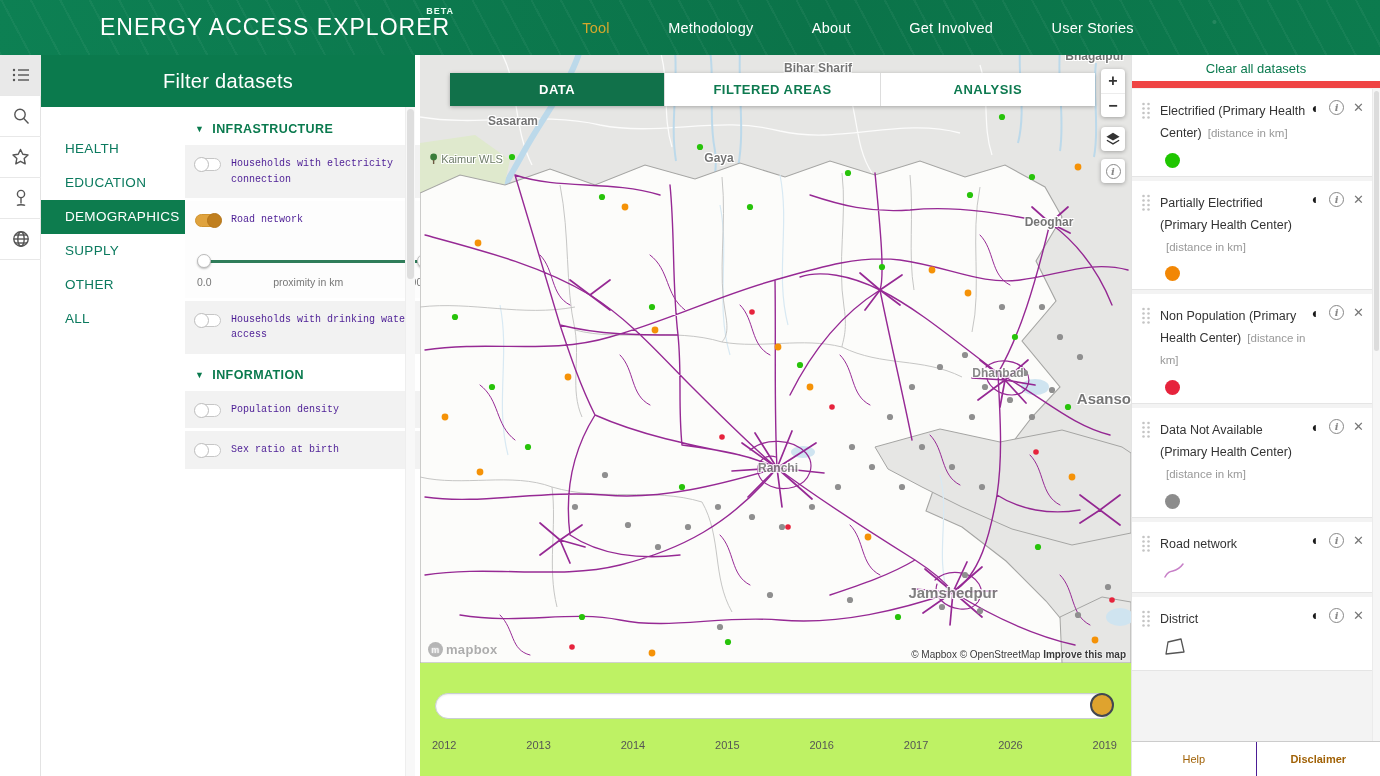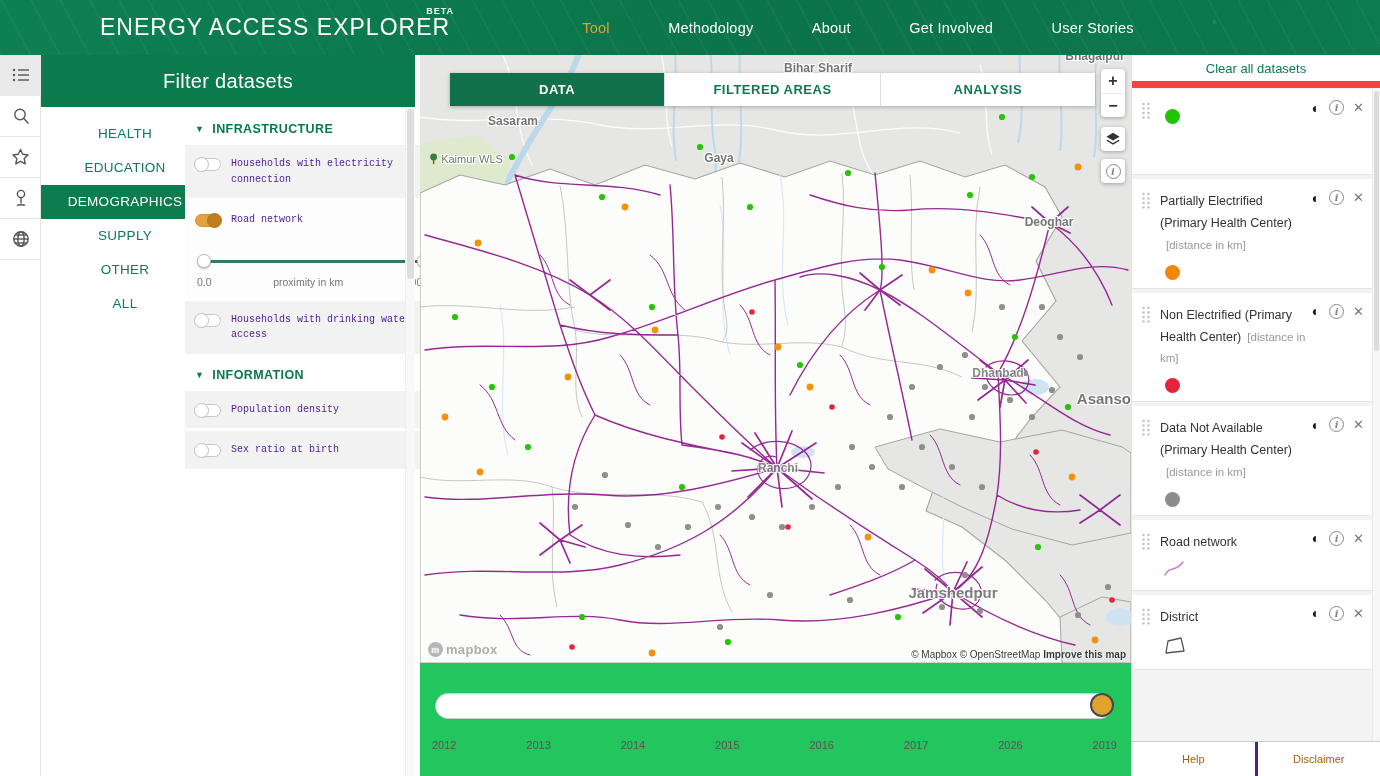--- a/index.html
+++ b/index.html
@@ -23,21 +23,21 @@
   
   .iconbar { position:absolute; left:0; top:55px; width:41px; height:721px; background:#fff; border-right:1px solid #e3e3e3; }
   .iconbar .ib-item { width:41px; height:41px; display:flex; align-items:center; justify-content:center; border-bottom:1px solid #e8e8e8; cursor:pointer; color:#555; }
   .iconbar .ib-item.active { background:#e9e9e9; }
   .iconbar svg { stroke:#555; fill:none; stroke-width:1.4; }
 
   
   .filter-panel { position:absolute; left:41px; top:55px; width:374px; height:721px; background:#fff; }
   .filter-header { height:52px; background:#0b7a4d; color:#fff; font-size:20px; font-weight:400; letter-spacing:.3px;
     display:flex; align-items:center; justify-content:center; }
-  .cats { position:absolute; left:0; top:52px; width:144px; bottom:0; background:#fff; padding-top:10px;text-align:center; }
+  .cats { position:absolute; left:0; top:52px; width:144px; bottom:0; background:#fff; padding-top:25px; }
   .cat-item { height:34px; line-height:34px; padding-left:24px; font-size:13.5px; letter-spacing:.3px; color:#0b7a5e; cursor:pointer; }
   .cat-item.active { background:#0d7c4e; color:#fff; }
   .datasets { position:absolute; left:144px; top:52px; width:260px; bottom:0; background:#fff; padding-top:4px; }
   .sec-header { display:flex; align-items:center; gap:8px; padding:11px 10px 9px 10px; color:#0a7a4e; font-size:12.5px; font-weight:bold; letter-spacing:.4px; background:#fff; }
   .sec-header .tri { font-size:9px; color:#0a7a4e; }
   .ds-row { position:relative; background:#f2f2f2; margin-bottom:3px; padding:11px 26px 11px 10px; display:flex; gap:10px; align-items:flex-start; cursor:pointer; }
   .ds-row.active { background:#fdfdfd; margin-bottom:0; }
   .ds-label { font-size:10px; color:#4c1d95; line-height:1.55;font-family:Liberation Mono, monospace; }
   .kebab { position:absolute; right:8px; top:10px; font-size:15px; color:#555; cursor:pointer; line-height:1; }
   .toggle { flex:0 0 auto; width:26px; height:13px; border:1.5px solid #c6c6c6; border-radius:8px; position:relative; background:#fff; margin-top:2px; }
@@ -71,42 +71,42 @@
   .layersgrp { top:72px; }
   .infogrp { top:104px; }
   .info-ring { width:15px; height:15px; border:1.4px solid #888; border-radius:50%; color:#888; font-size:10px; font-weight:bold;
     display:flex; align-items:center; justify-content:center; font-family:"DejaVu Serif", serif; font-style:italic; }
   .attrib { position:absolute; right:5px; bottom:3px; font-size:10px; color:#3a3a3a; text-shadow:0 0 2px #fff,0 0 2px #fff; }
   .attrib b { font-weight:bold; }
   .mapbox-logo { position:absolute; left:8px; bottom:6px; display:flex; align-items:center; gap:3px; color:#adadad; font-weight:bold; font-size:13px; letter-spacing:.3px; text-shadow:0 0 2px rgba(255,255,255,.8); }
   .mapbox-logo .mb-circle { width:15px; height:15px; border-radius:50%; background:#b5b5b5; color:#f4f4f4; font-size:9px; display:flex; align-items:center; justify-content:center; font-weight:bold; }
 
   
-  .timeline { position:absolute; left:420px; top:663px; width:711px; height:113px; background:#22c55e; }
+  .timeline { position:absolute; left:420px; top:663px; width:711px; height:113px; background:#bef264; }
   .tl-track { position:absolute; left:15px; right:18px; top:30px; height:26px; background:#fff; border:1px solid #c9ced3; border-radius:13px; box-shadow:inset 0 1px 2px rgba(0,0,0,.07); cursor:pointer; }
   .tl-handle { position:absolute; right:-2px; top:-1px; width:24px; height:24px; border-radius:50%; background:#dfa32e; border:2.5px solid #424750; cursor:grab; }
   .tl-years { position:absolute; left:12px; right:14px; top:76px; display:flex; justify-content:space-between; font-size:11px; color:#555; }
 
   
   .right-panel { position:absolute; left:1131px; top:55px; width:249px; height:721px; background:#f3f3f3; border-left:1px solid #e3e3e3; }
   .clear-all { height:33px; background:#fff; border-bottom:7px solid #ef4444; color:#0a7a4e; font-size:13px; display:flex; align-items:center; justify-content:center; cursor:pointer; }
   .cards { position:absolute; left:0; top:34px; right:8px; bottom:35px; overflow:hidden; }
   .card { position:relative; background:#fff; border-bottom:1px solid #e5e5e5; margin-bottom:4px; min-height:86px; padding:12px 60px 8px 28px; }
   .card.short { min-height:68px; }
   .drag-handle { position:absolute; left:9px; top:13px; cursor:grab; }
   .card-icons { position:absolute; right:8px; top:11px; display:flex; gap:9px; align-items:center; }
   .ci-contrast { font-size:14px; color:#1a1a1a; cursor:pointer; line-height:1; }
   .ci-close { font-size:13px; color:#777; cursor:pointer; line-height:1; }
   .card-title { font-size:12.5px; color:#333; line-height:1.75; }
   .card-unit { color:#999; font-size:11.5px; margin-left:6px; }
   .swatch-dot { width:15px; height:15px; border-radius:50%; margin:8px 0 0 5px; }
   .swatch-svg { margin:4px 0 0 2px; }
   .rp-footer { position:absolute; left:0; right:0; bottom:0; height:35px; background:#fff; border-top:1px solid #ccc; display:flex; }
   .rp-footer .f-btn { flex:1; display:flex; align-items:center; justify-content:center; font-size:11px; color:#a16207; cursor:pointer; }
-  .rp-footer .f-btn + .f-btn { border-left:3px solid #4c1d95; }
+  .rp-footer .f-btn + .f-btn { border-left:1px solid #4c1d95;font-weight:bold; }
   .rp-scroll { position:absolute; right:0; top:34px; bottom:35px; width:8px; background:#f6f6f6; border-left:1px solid #ebebeb; }
   .rp-scroll .thumb { position:absolute; left:1px; right:1px; top:2px; height:260px; background:#dcdcdc; border-radius:3px; }
 </style>
 </head>
 <body>
 
 <div class="stage">
 
   <div class="app-header">
     <div class="logo-wrap">
@@ -458,20 +458,21 @@
                 <circle cx="2.5" cy="15.5" r="1.3"></circle>
                 <circle cx="7.5" cy="15.5" r="1.3"></circle>
               </g>
             </svg>
         </span>
         <span class="card-icons">
           <span class="ci-contrast">◐</span>
           <span class="info-ring">i</span>
           <span class="ci-close">✕</span>
         </span>
+        <div class="card-title"><span>Electrified (Primary Health Center)</span><span class="card-unit">[distance in km]</span></div>
         <div class="swatch-dot" style="background:#1fc600"></div>
       </div>
 
       <div class="card">
         <span class="drag-handle">
           <svg width="10" height="18" viewBox="0 0 10 18">
               <g fill="#c4c4c4">
                 <circle cx="2.5" cy="2" r="1.3"></circle>
                 <circle cx="7.5" cy="2" r="1.3"></circle>
                 <circle cx="2.5" cy="6.5" r="1.3"></circle>
@@ -505,21 +506,21 @@
                 <circle cx="2.5" cy="15.5" r="1.3"></circle>
                 <circle cx="7.5" cy="15.5" r="1.3"></circle>
               </g>
             </svg>
         </span>
         <span class="card-icons">
           <span class="ci-contrast">◐</span>
           <span class="info-ring">i</span>
           <span class="ci-close">✕</span>
         </span>
-        <div class="card-title"><span>Non Electrified (Primary Health Center)</span><span class="card-unit">[distance in km]</span></div>
+        <div class="card-title"><span>Non Population (Primary Health Center)</span><span class="card-unit">[distance in km]</span></div>
         <div class="swatch-dot" style="background:#e6233c"></div>
       </div>
 
       <div class="card">
         <span class="drag-handle">
           <svg width="10" height="18" viewBox="0 0 10 18">
               <g fill="#c4c4c4">
                 <circle cx="2.5" cy="2" r="1.3"></circle>
                 <circle cx="7.5" cy="2" r="1.3"></circle>
                 <circle cx="2.5" cy="6.5" r="1.3"></circle>

